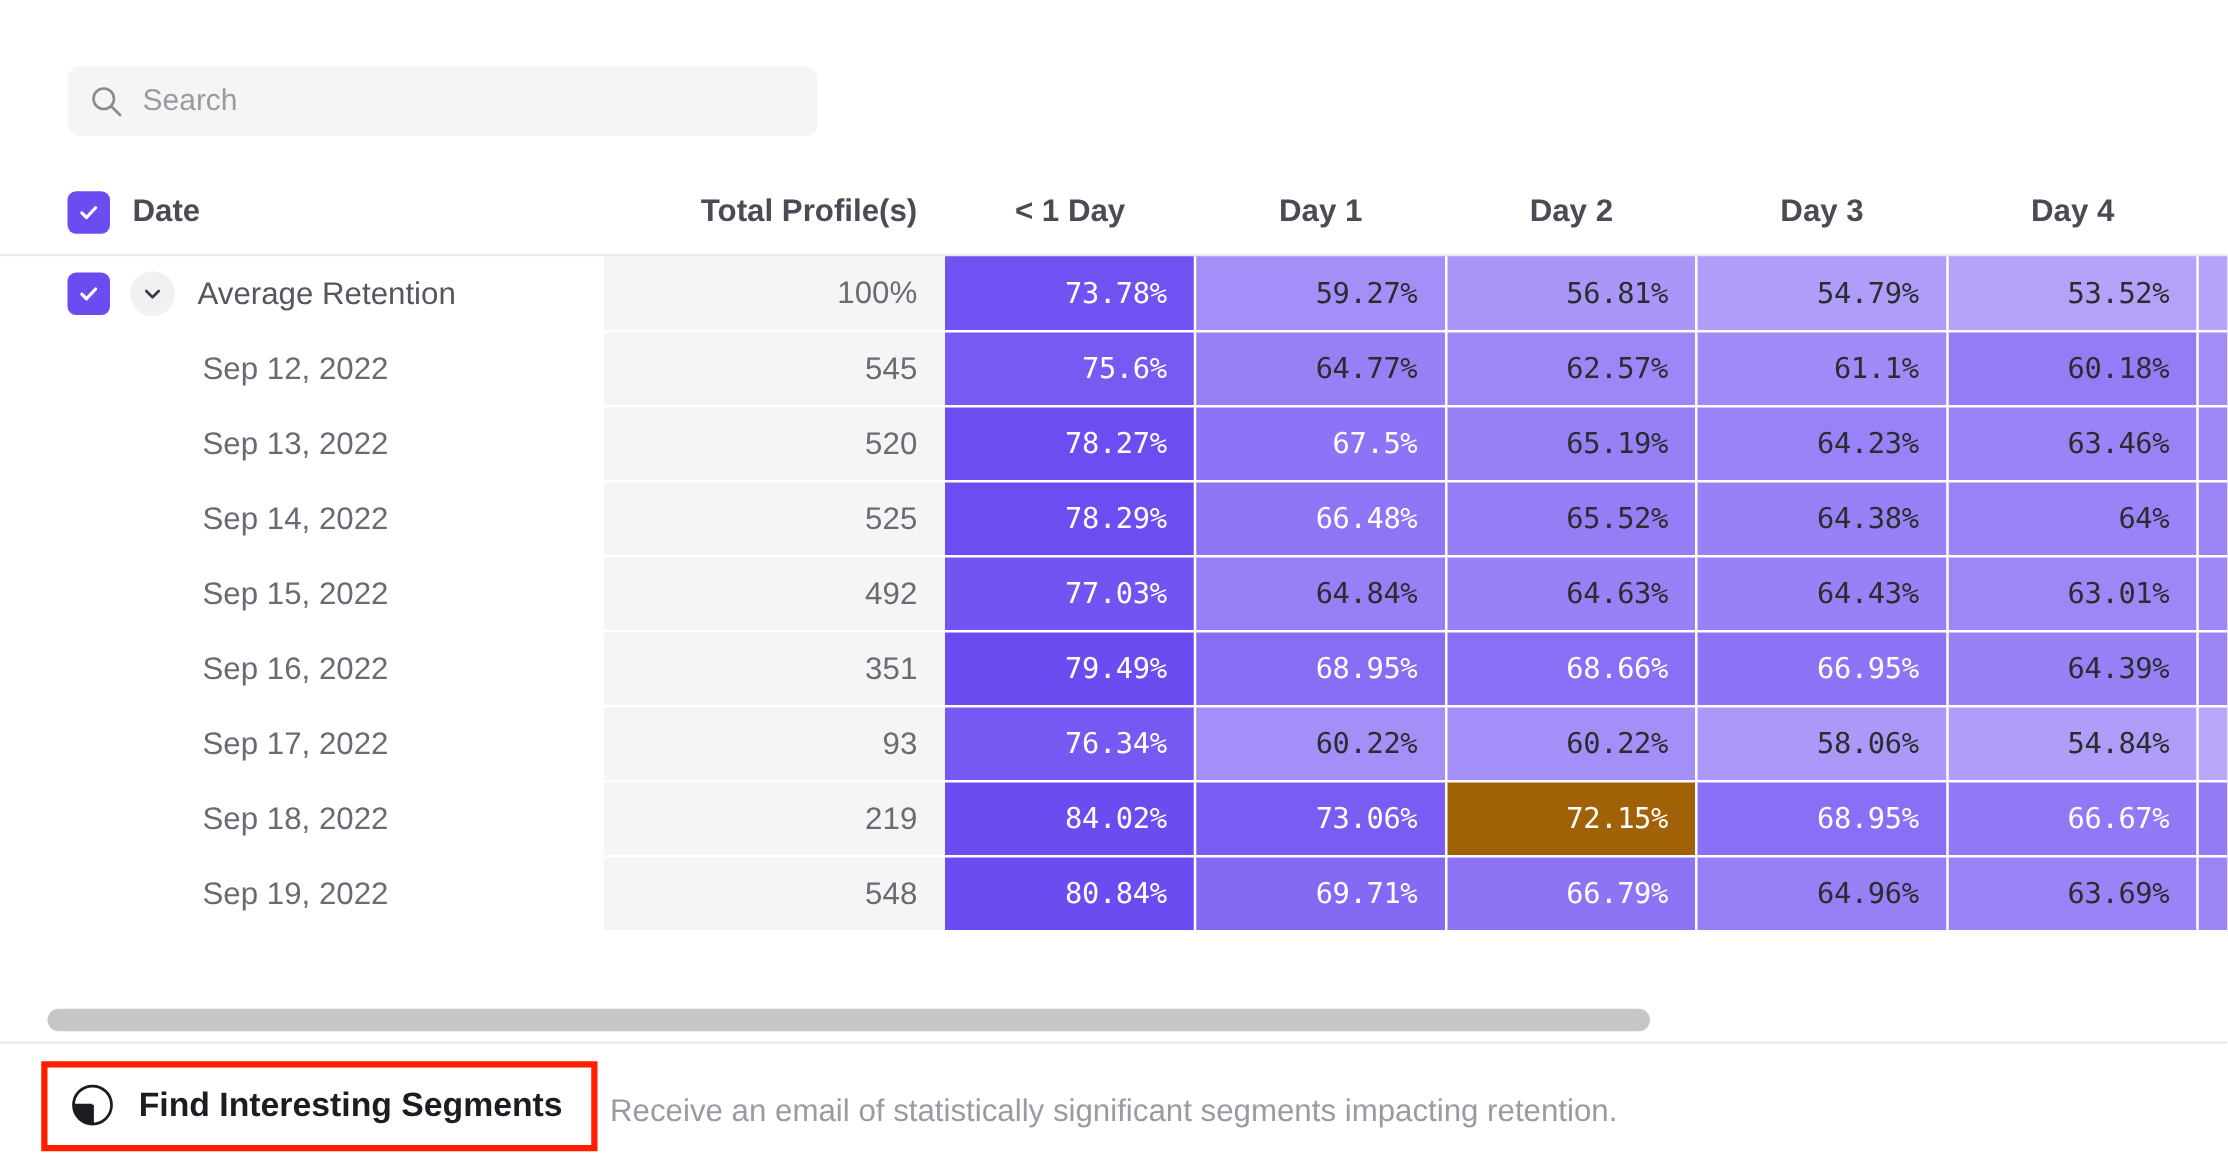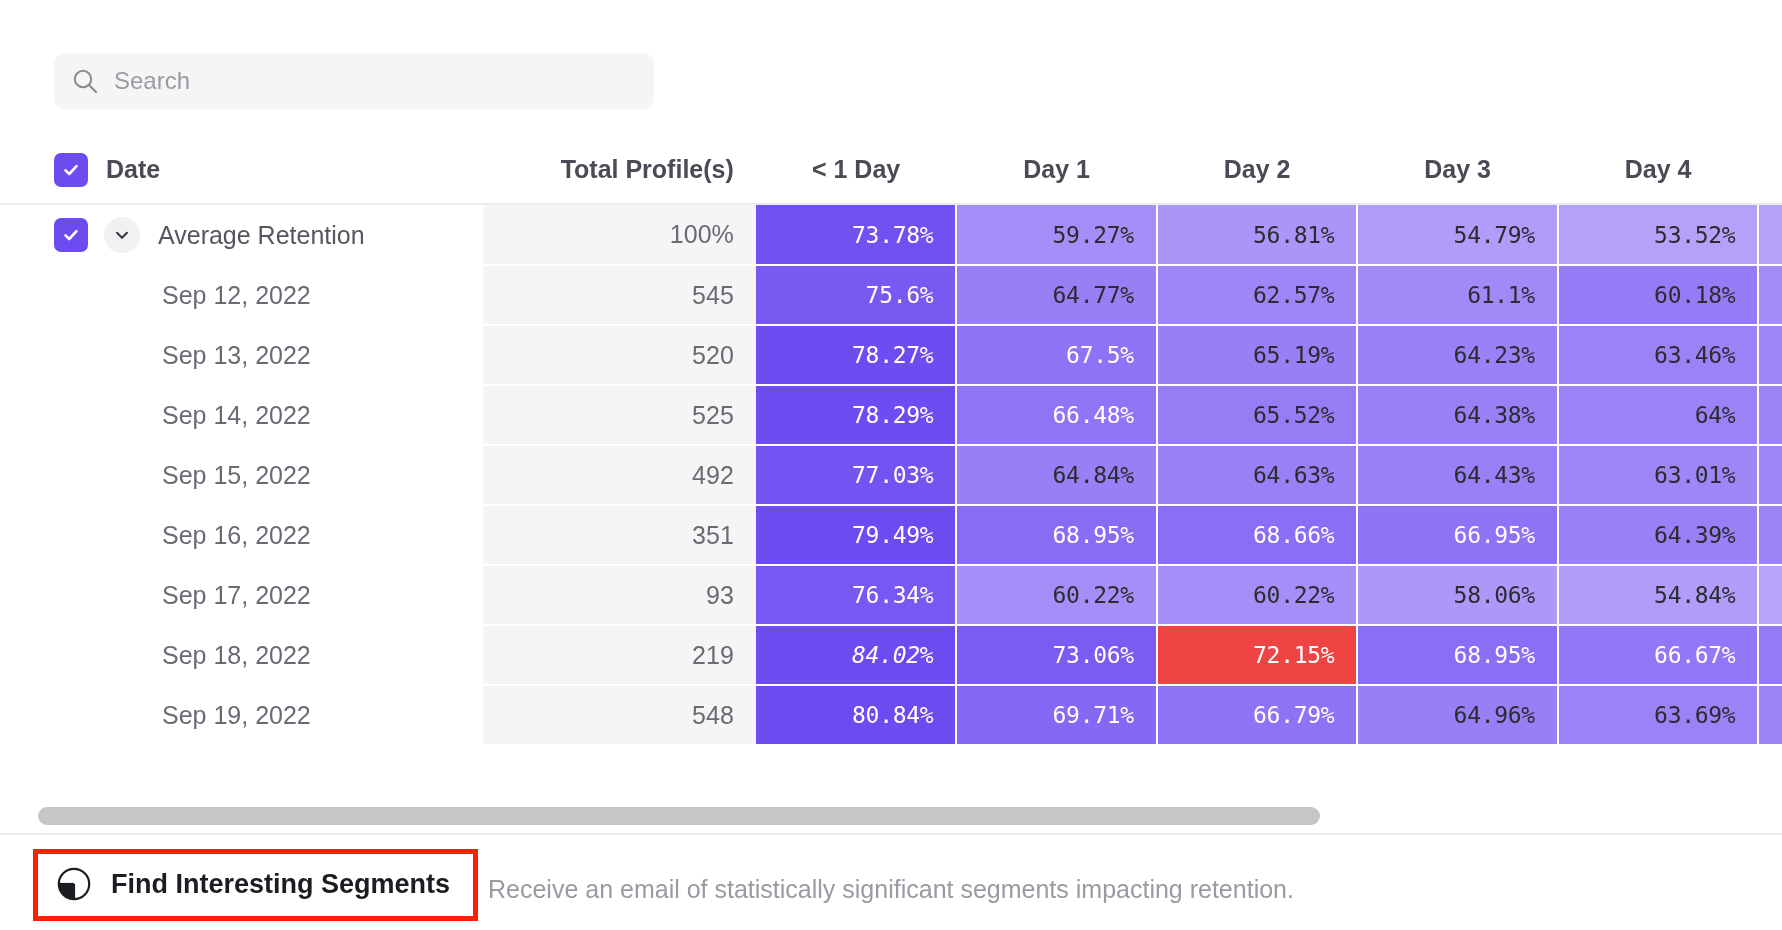--- a/index.html
+++ b/index.html
@@ -283,23 +283,23 @@
             <td class="val-cell" style="background: rgb(176, 157, 249); color: rgb(43, 43, 48); margin-top: 11px;">54.84%</td>
             <td class="val-cell" style="background: rgb(184, 166, 250); color: rgb(43, 43, 48);">51.61%</td>
           </tr>
           <tr>
             <td class="date-cell">
               <div class="date-inner">
                 <span class="row-label" style="margin-left: 108px;">Sep 18, 2022</span>
               </div>
             </td>
             <td class="total-cell">219</td>
-            <td class="val-cell" style="background: rgb(108, 76, 241); color: rgb(255, 255, 255); font-style: italic;">84.02%</td>
+            <td class="val-cell" style="background: rgb(108, 76, 241); color: rgb(255, 255, 255);">84.02%</td>
             <td class="val-cell" style="background: rgb(122, 92, 243); color: rgb(255, 255, 255);">73.06%</td>
-            <td class="val-cell" style="background: #ef4444; color: rgb(255, 255, 255);">72.15%</td>
+            <td class="val-cell" style="background: #a16207; color: rgb(255, 255, 255);">72.15%</td>
             <td class="val-cell" style="background: rgb(137, 111, 245); color: rgb(255, 255, 255);">68.95%</td>
             <td class="val-cell" style="background: rgb(145, 120, 246); color: rgb(255, 255, 255); margin-left: 23px;">66.67%</td>
             <td class="val-cell" style="background: rgb(147, 122, 246); color: rgb(255, 255, 255);">66.21%</td>
           </tr>
           <tr>
             <td class="date-cell">
               <div class="date-inner">
                 <span class="row-label" style="margin-left: 108px;">Sep 19, 2022</span>
               </div>
             </td>

